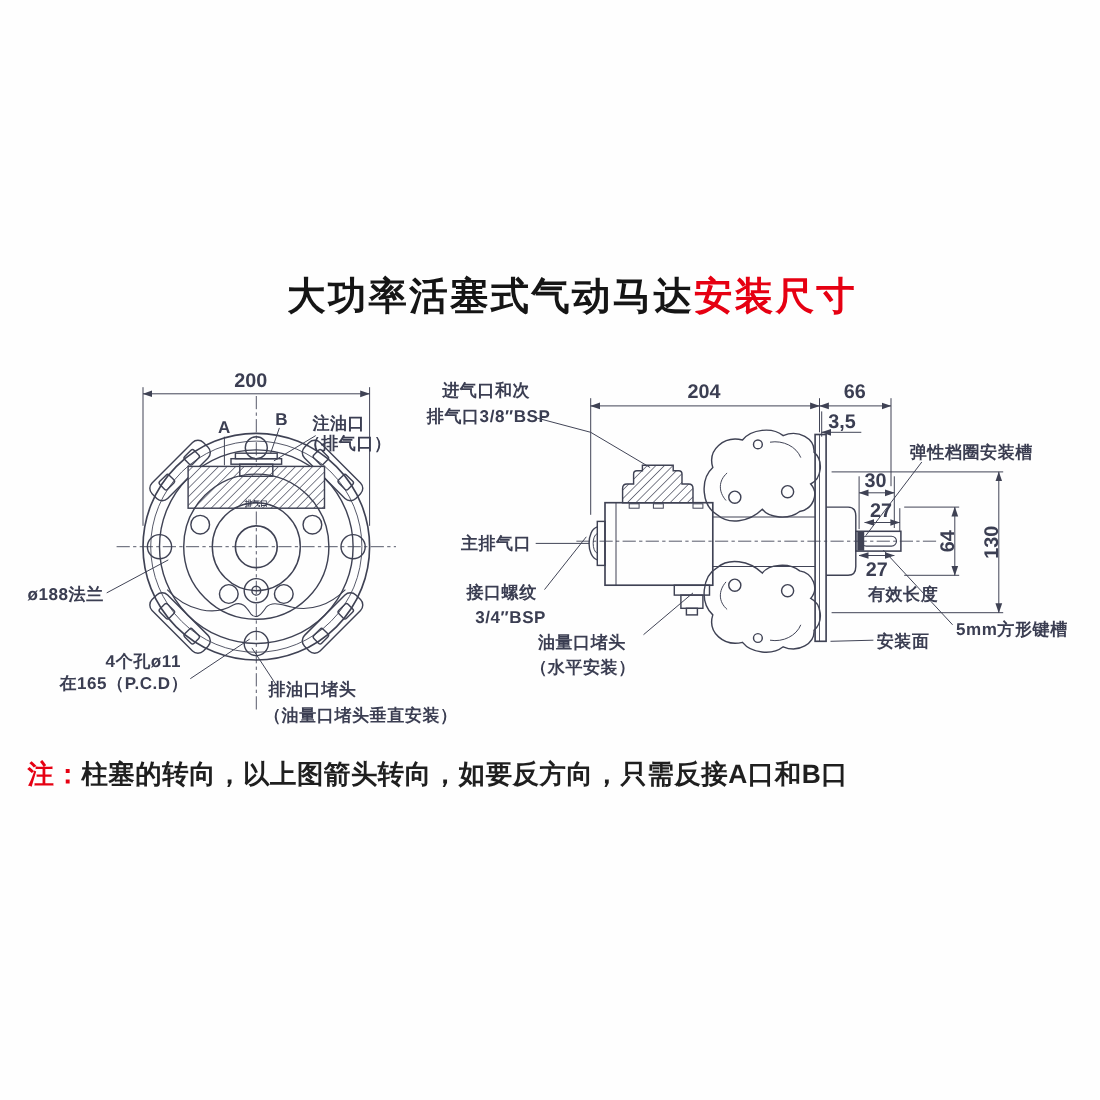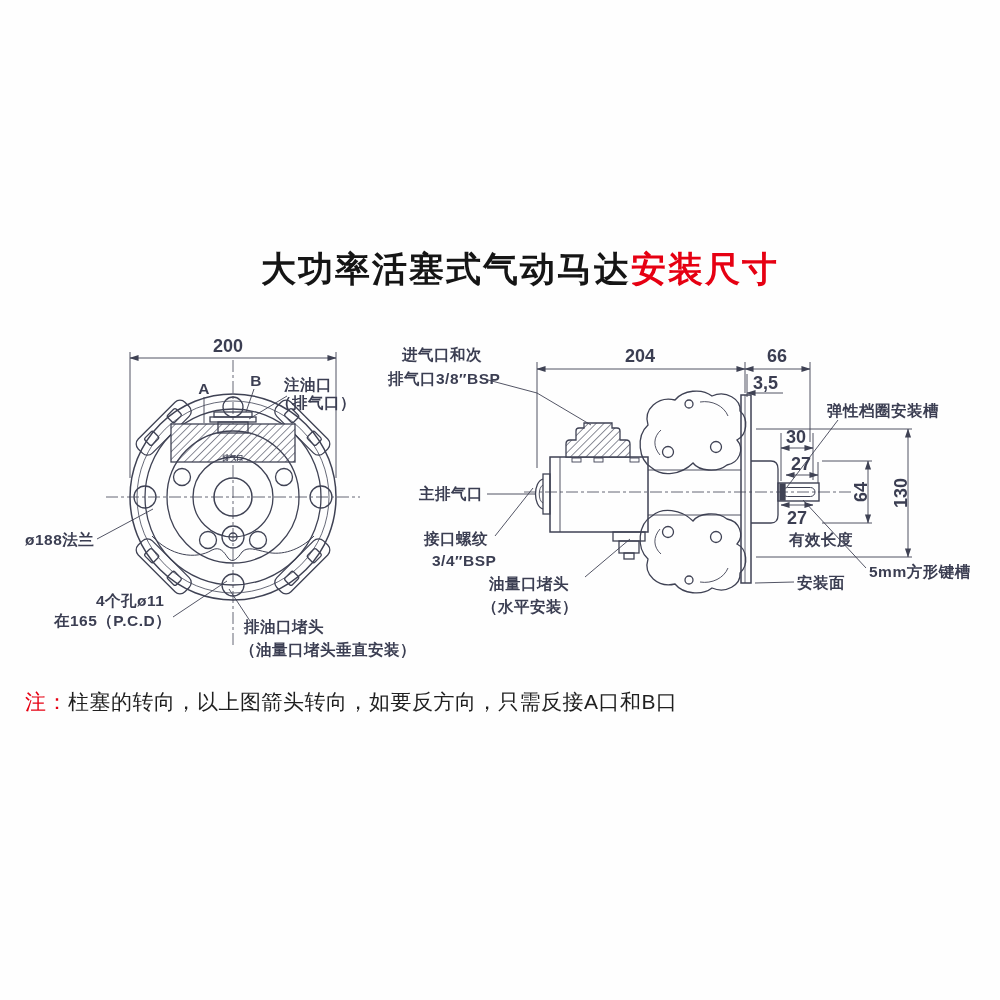--- a/index.html
+++ b/index.html
@@ -1,21 +1,21 @@
 <!DOCTYPE html>
 <html><head>
 <meta charset="utf-8">
 <style>
   html,body{margin:0;padding:0;background:#ffffff;}
   .page{position:relative;width:1000px;height:1000px;background:#fefefe;overflow:hidden;
         font-family:"Liberation Sans","DejaVu Sans",sans-serif;}
   .title{position:absolute;top:246px;left:20px;width:1000px;text-align:center;
          font-size:35px;font-weight:bold;color:#151515;letter-spacing:2px;white-space:nowrap;}
   .title .red{color:#e60012;}
-  .note{position:absolute;top:688px;left:25px;font-size:21px;font-weight:normal;color:#1f1f1f;
+  .note{position:absolute;top:688px;left:25px;font-size:24px;font-weight:bold;color:#1f1f1f;
         letter-spacing:0.5px;white-space:nowrap;}
   .note .red{color:#e60012;}
   svg.drawing{position:absolute;top:0;left:0;}
   svg text{fill:#3b3e52;font-family:"Liberation Sans","DejaVu Sans",sans-serif;}
   .lbl{font-size:15.5px;font-weight:bold;letter-spacing:0.5px;}
   .dim{font-size:18px;font-weight:bold;}
   .tiny{font-size:7px;font-weight:bold;}
 </style>
 </head>
 <body>

